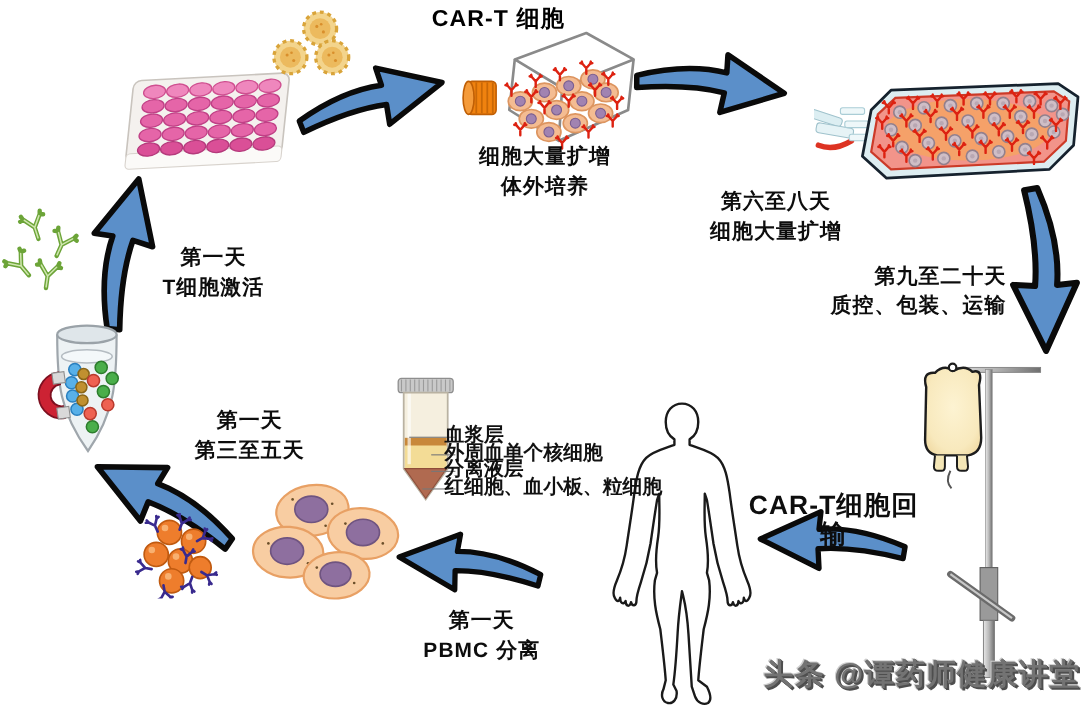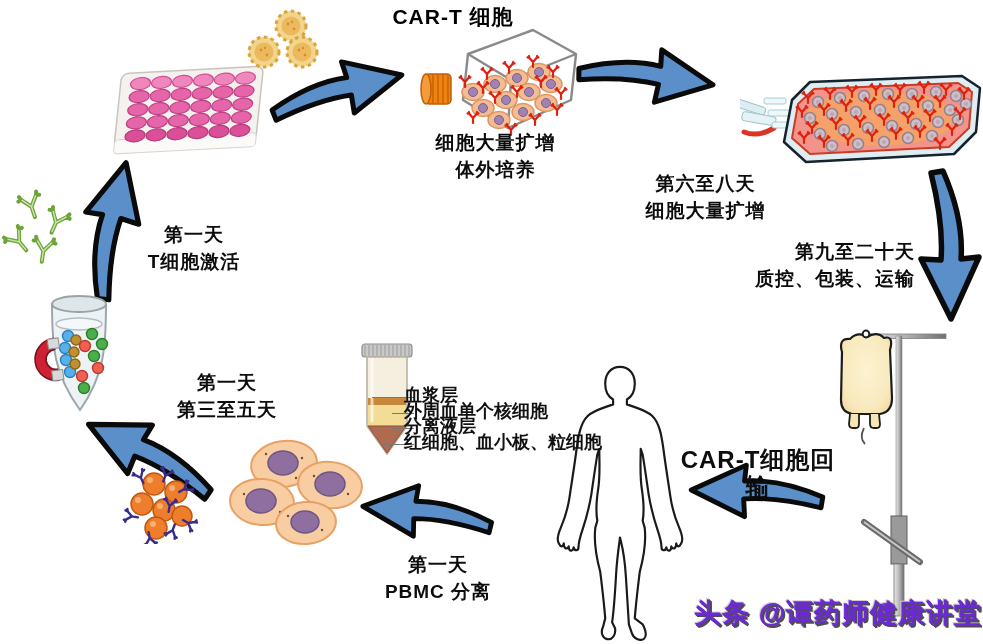--- a/index.html
+++ b/index.html
@@ -6,21 +6,21 @@
   #canvas{position:relative;width:983px;height:644px;background:#ffffff;overflow:hidden;
           font-family:"Liberation Sans","DejaVu Sans",sans-serif;}
   .abs{position:absolute;}
   .steplabel{position:absolute;text-align:center;font-weight:bold;color:#0d0d0d;
              font-size:19px;line-height:27px;letter-spacing:1px;}
   .title{position:absolute;text-align:center;font-weight:bold;color:#000;font-size:21px;letter-spacing:1px;}
   .tubelabels{position:absolute;left:404px;top:388px;font-weight:bold;color:#111;
               font-size:18px;line-height:15.5px;white-space:nowrap;}
   .leader{position:absolute;height:0;border-top:1.5px solid #777;}
   .watermark{position:absolute;left:694px;top:595px;font-size:27px;font-weight:bold;letter-spacing:1px;
-             color:#6d28d9;white-space:nowrap;
+             color:#737373;white-space:nowrap;
              text-shadow:2px 2px 0 #4e4e4e,1px 1px 0 #5a5a5a,-1px -1px 0 #cfcfcf;}
   svg{display:block;}
 </style>
 </head>
 <body>
 
 <div id="canvas">
 
   <svg width="0" height="0" style="position:absolute">
     <defs>

